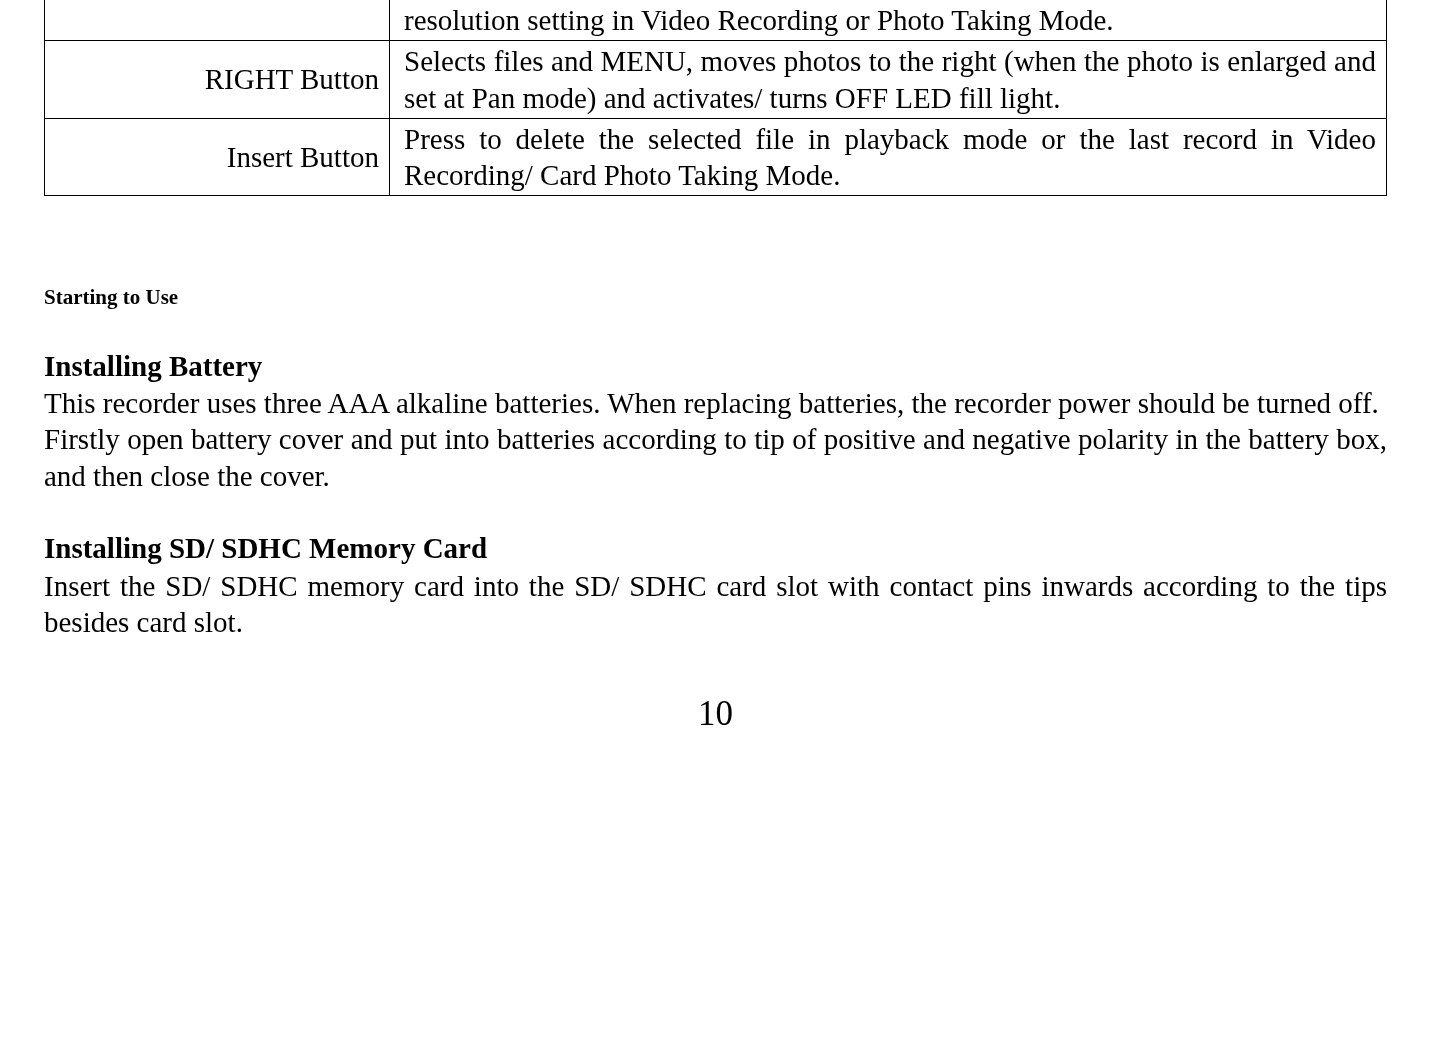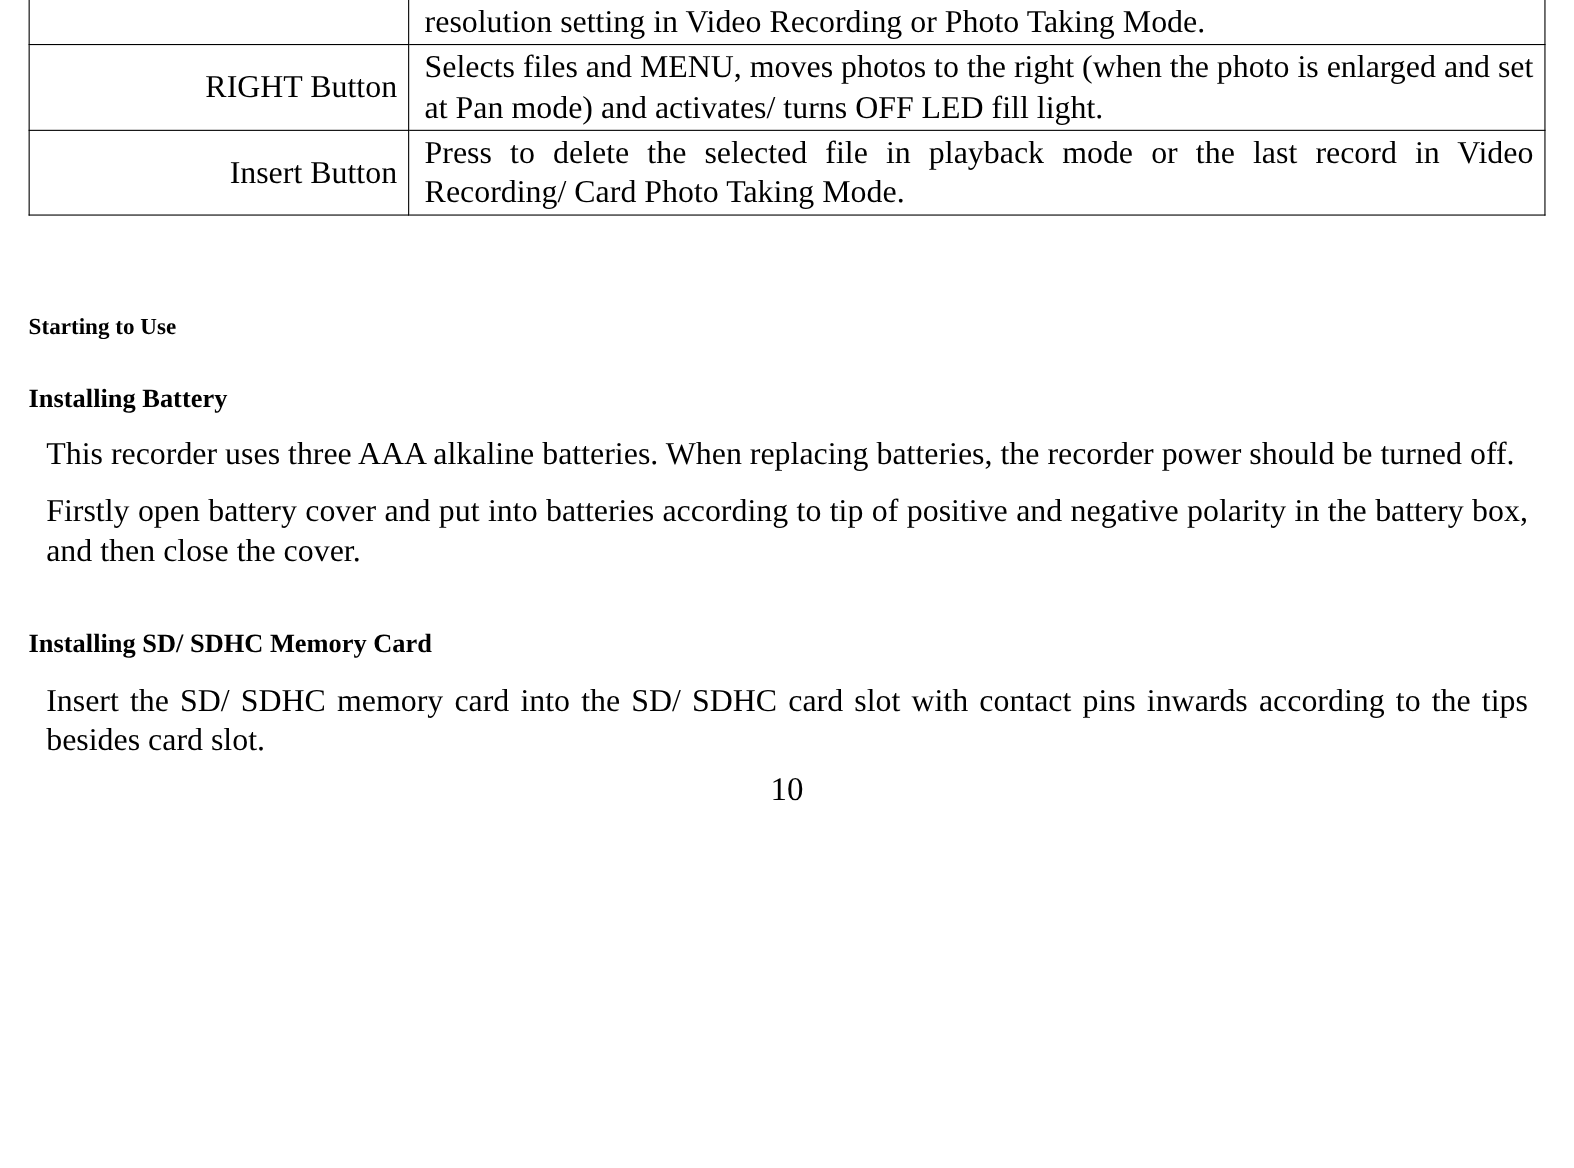--- a/index.html
+++ b/index.html
@@ -6,21 +6,21 @@
     margin: 0;
     padding: 0;
     background: #fff;
     font-family: "Times New Roman", Times, serif;
     color: #000;
   }
   .page {
     box-sizing: border-box;
     width: 1431px;
     height: 754px;
-    padding: 0 26px;
+    padding: 0 44px;
     position: relative;
     font-size: 29px;
     line-height: 1.25;
   }
   table.btn-table {
     border-collapse: collapse;
     width: 100%;
     margin-top: 0;
   }
   table.btn-table td {
@@ -44,37 +44,37 @@
   .para-gap {
     height: 36px;
   }
   h2.sec {
     font-size: 21px;
     font-weight: bold;
     margin: 0;
     line-height: 1.3;
   }
   h3.subsec {
-    font-size: 24px;
+    font-size: 29px;
     font-weight: bold;
     margin: 0;
     line-height: 1.3;
   }
   p.body {
-    margin: 16px;
+    margin: 0;
     text-align: justify;
     text-justify: inter-word;
   }
   .page-num {
     position: absolute;
     bottom: 18px;
     left: 0;
     right: 0;
     text-align: center;
-    font-size: 30px;
+    font-size: 35px;
     font-family: Liberation Serif, serif;
   }
 </style>
 </head>
 <body>
 
 <div class="page">
 
   <table class="btn-table">
     <tbody>

